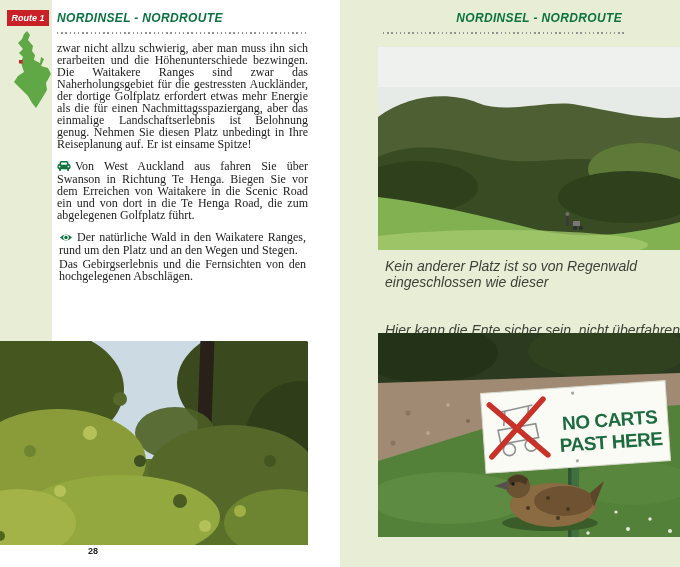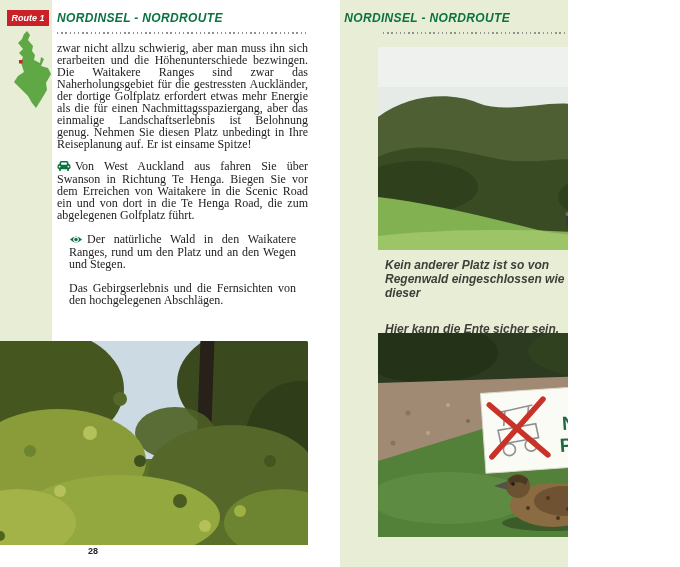--- a/index.html
+++ b/index.html
@@ -1,17 +1,17 @@
 <!DOCTYPE html>
 <html><head>
 <meta charset="utf-8">
 <style>
   html,body { margin:0; padding:0; background:#ffffff; }
   .spread {
-    position:relative; width:568px; height:567px; overflow:hidden;
+    position:relative; width:680px; height:567px; overflow:hidden;
     background:#ffffff; font-family:"Liberation Sans", sans-serif;
   }
   .right-page-bg { position:absolute; left:340px; top:0; width:340px; height:567px; background:#e8eed6; }
   .sidebar { position:absolute; left:0; top:0; width:52px; height:341px; background:#e8eed6; }
 
   .route-badge {
     position:absolute; left:7px; top:10px; width:42px; height:16px;
     background:#c92128; color:#fff; font-weight:bold; font-style:italic;
     font-size:9px; display:flex; align-items:center; justify-content:center;
   }
@@ -30,29 +30,29 @@
   }
   .rule-left { left:57px; width:251px; }
   .rule-right { left:383px; width:244px; }
 
   .body-col {
     position:absolute; left:57px; top:42px; width:251px;
     font-family:"Liberation Serif", serif; font-size:12px; line-height:12px;
     color:#1c1c1c;
   }
   .body-col p { margin:0 0 10px 0; text-align:justify; }
-  .body-col .tight { margin:12px; text-align:justify; }
+  .body-col .tight { margin:2px; text-align:justify; }
   .pic { display:inline-block; margin-right:4px; vertical-align:-1px; }
 
   .caption-bar {
     position:absolute; left:0; top:318px; width:308px; height:23px;
     background:#e8eed6; display:flex; align-items:center;
   }
   .caption-text {
-    font-size:12px; font-style:italic; font-weight:bold; color:#3d3f38;
+    font-size:14px; font-style:italic; font-weight:normal; color:#3d3f38;
   }
   .caption-bar .caption-text { margin-left:14px; }
 
   .photo { position:absolute; overflow:hidden; }
   .photo-left  { left:0;   top:341px; width:308px; height:204px; }
   .photo-golf  { left:378px; top:47px;  width:302px; height:203px; }
   .photo-duck  { left:378px; top:333px; width:302px; height:204px; }
 
   .cap-right { position:absolute; left:385px; }
   .cap-top { top:258px; }

